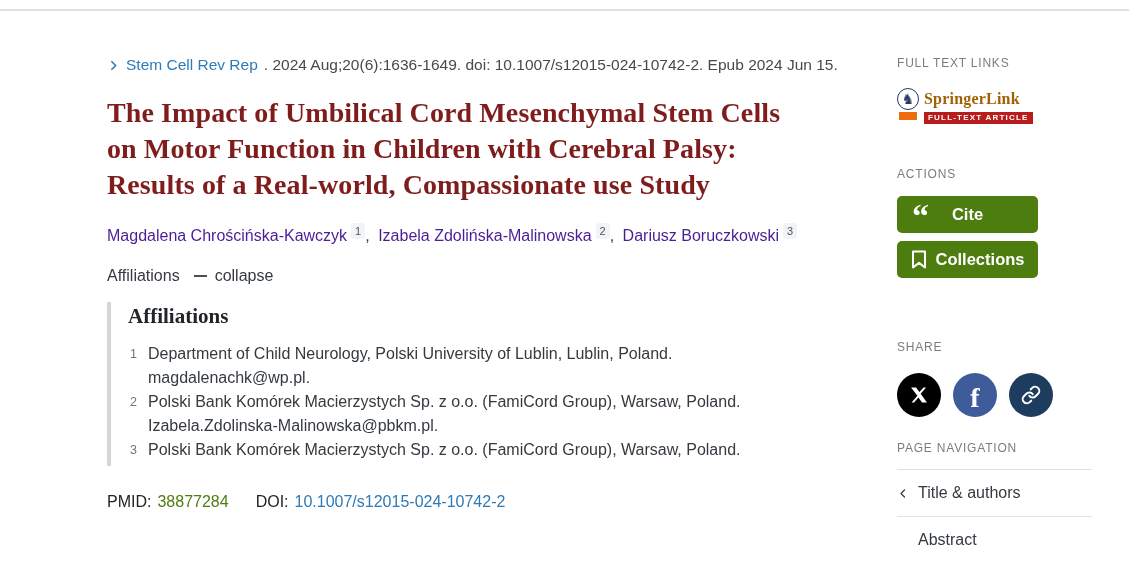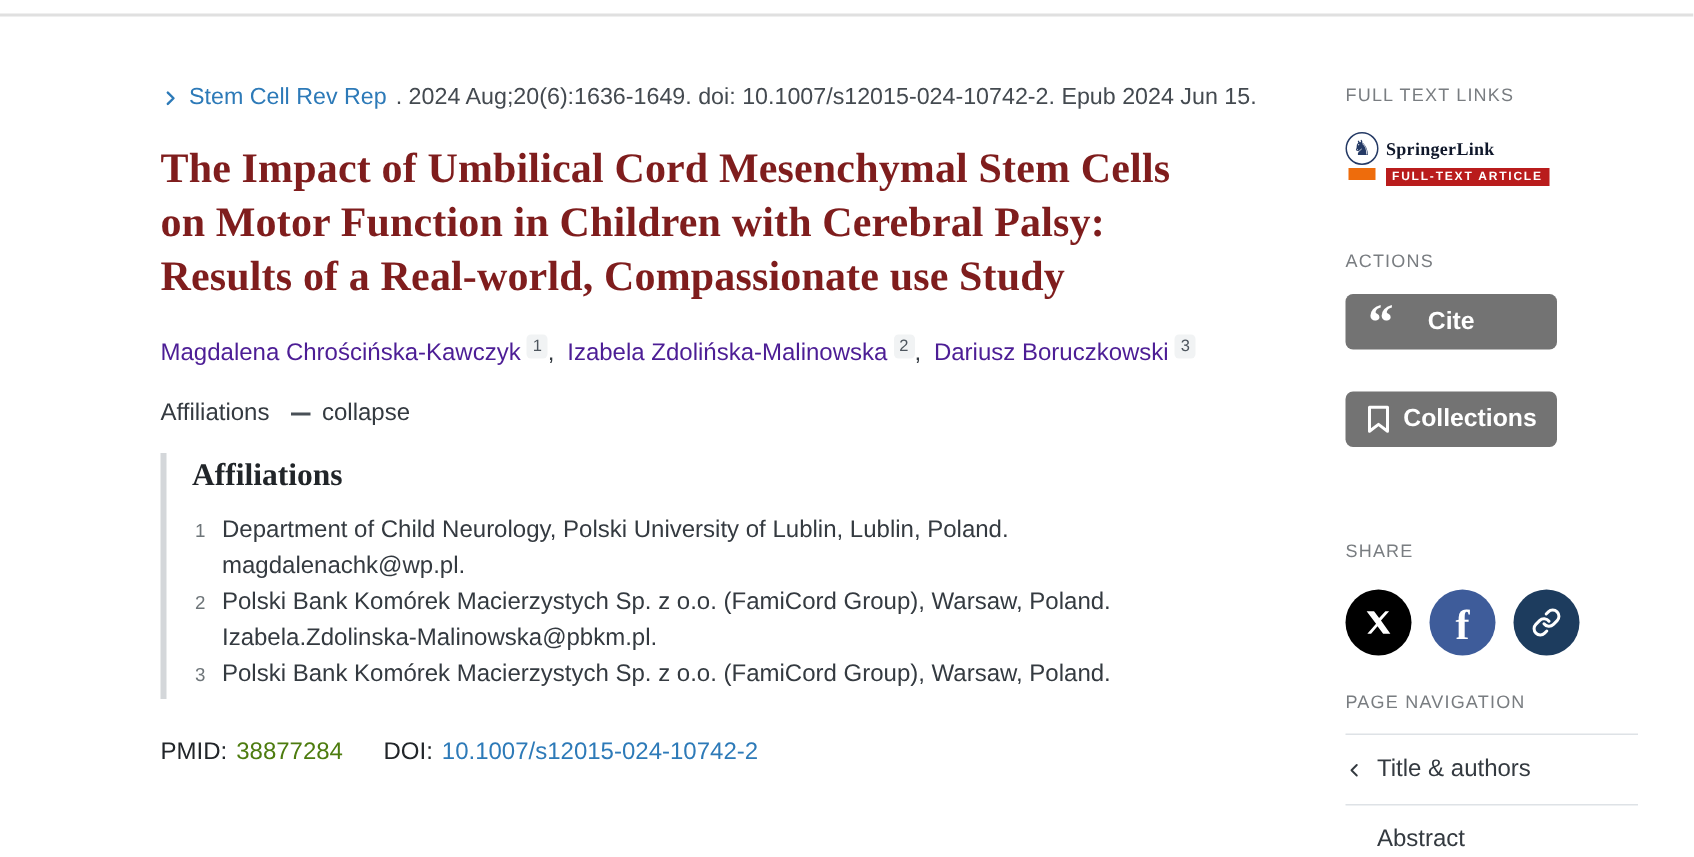--- a/index.html
+++ b/index.html
@@ -72,37 +72,37 @@
   .knight-circle {
     width: 22px; height: 22px; border: 1.6px solid #253a65; border-radius: 50%;
     display: flex; align-items: center; justify-content: center;
     color: #253a65; font-size: 14px; line-height: 1; font-family: "DejaVu Sans", sans-serif;
   }
   .knight-circle::before { content: "\265E"; }
   .sl-orange-bar { width: 18px; height: 8px; margin-top: 2px; background: #ee6c0c; }
   .sl-text-col { display: flex; flex-direction: column; }
   .sl-name {
     font-family: "Liberation Serif", "DejaVu Serif", serif;
-    font-size: 12px; line-height: 22px; font-weight: 600; color: #0f172a; letter-spacing: 0.2px;
+    font-size: 16px; line-height: 22px; font-weight: 600; color: #a16207; letter-spacing: 0.2px;
   }
   .sl-badge {
     margin-top: 2px; background: #b91c1c; color: #ffffff;
     font-size: 8px; font-weight: 700; letter-spacing: 1.2px;
     padding: 1px 4px 2px 4px; align-self: stretch; text-align: center;
   }
 
   .actions-section { margin-top: 43px; }
   .side-btn {
     position: relative; display: flex; align-items: center; justify-content: center;
     width: 141px; height: 37px; margin-top: 15px;
-    background: #737373; border: none; border-radius: 5px;
+    background: #4d7c0f; border: none; border-radius: 5px;
     color: #ffffff; font-size: 16.5px; font-weight: 700;
     font-family: "Liberation Sans", sans-serif; cursor: pointer;
   }
-  .side-btn + .side-btn { margin-top: 28px; }
+  .side-btn + .side-btn { margin-top: 8px; }
   .quote-glyph {
     position: absolute; left: 15px; top: 3px;
     font-family: "Liberation Serif", "DejaVu Serif", serif;
     font-size: 34px; line-height: 1; color: #ffffff;
   }
   .quote-glyph::before { content: "\201C"; }
   .bookmark-svg { margin-right: 9px; }
 
   .share-section { margin-top: 62px; }
   .share-row { display: flex; gap: 12px; margin-top: 19px; }

